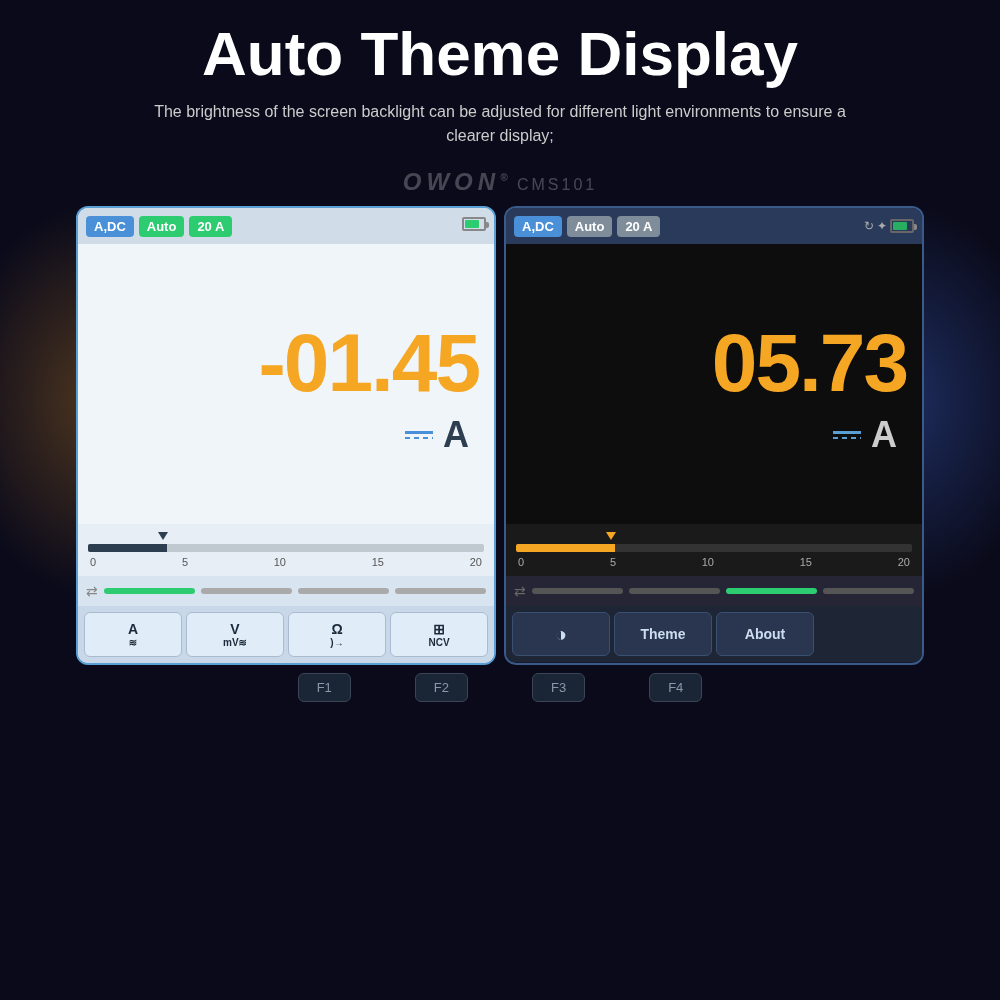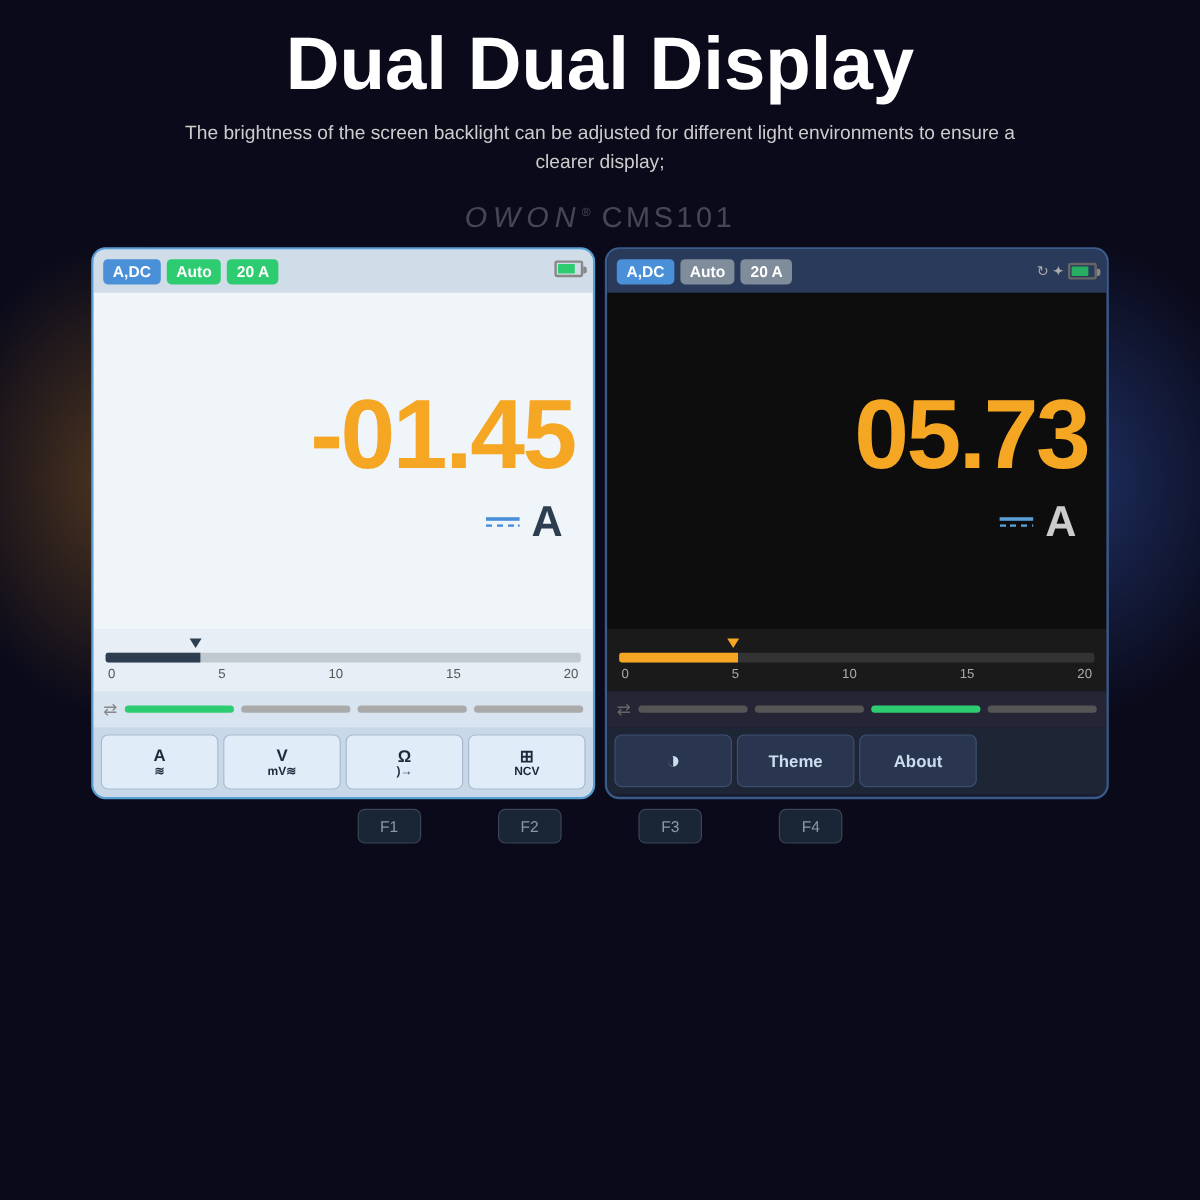--- a/index.html
+++ b/index.html
@@ -396,45 +396,45 @@
       align-items: center;
       gap: 3px;
       margin-left: auto;
     }
     .icon-small {
       font-size: 12px;
       color: #aaa;
     }
     .owon-text {
       font-size: 24px;
-      font-weight: 400;
+      font-weight: 700;
       color: rgba(255,255,255,0.25);
       letter-spacing: 5px;
       font-style: italic;
     }
     .owon-reg {
       font-size: 10px;
       vertical-align: super;
       color: rgba(255,255,255,0.25);
     }
     .cms-text {
-      font-size: 24px;
+      font-size: 16px;
       color: rgba(255,255,255,0.25);
       letter-spacing: 3px;
       margin-top: 40px;
     }
   </style>
 </head>
 <body>
 
 <div class="bg-glow-left"></div>
 <div class="bg-glow-right"></div>
 
 <div class="header">
-  <div class="title-line2">Dual Dual Display</div>
+  <div class="title-line2">Auto Theme Display</div>
   <div class="subtitle">The brightness of the screen backlight can be adjusted for different light environments to ensure a clearer display;</div>
 </div>
 
 <div class="owon-logo-area">
   <span class="owon-text">OWON<sup class="owon-reg">®</sup></span>
   <span class="cms-text">CMS101</span>
 </div>
 
 <div class="displays-container">
 

